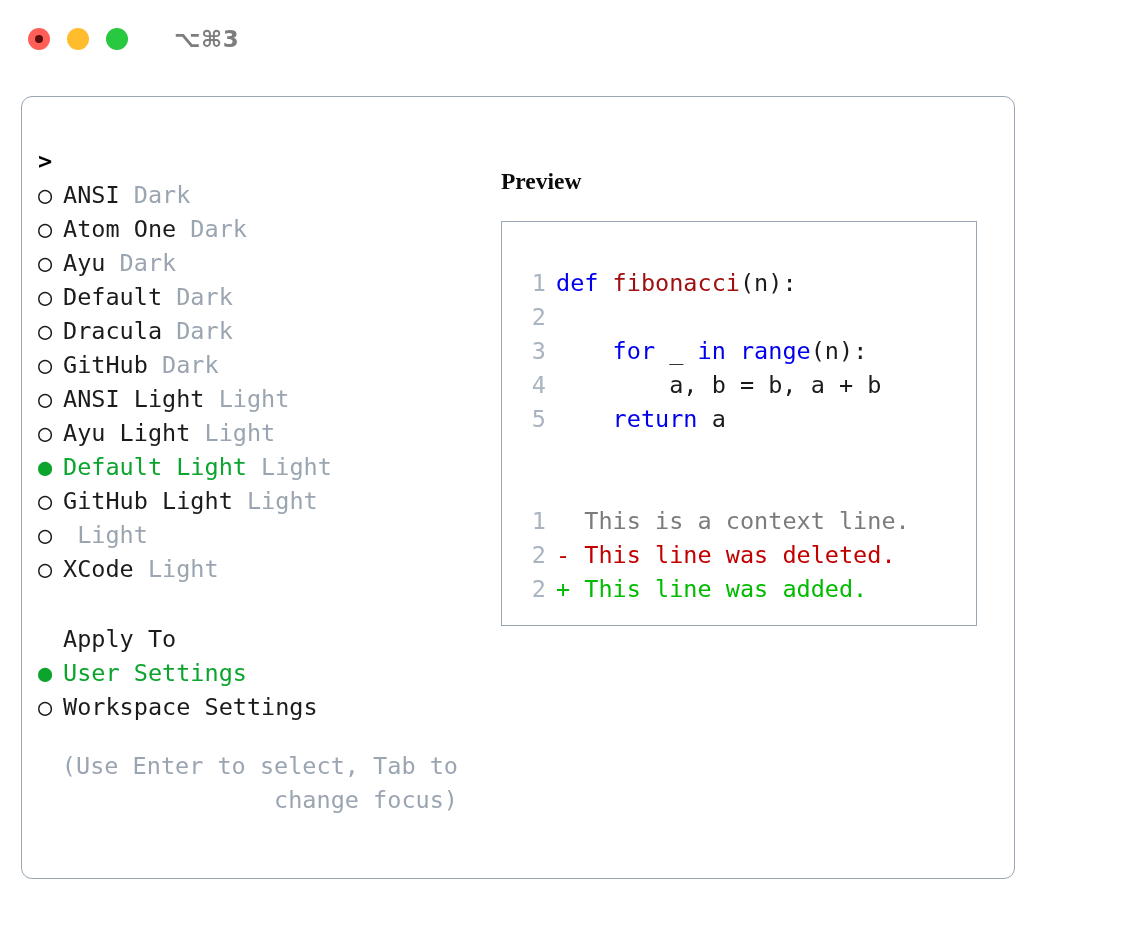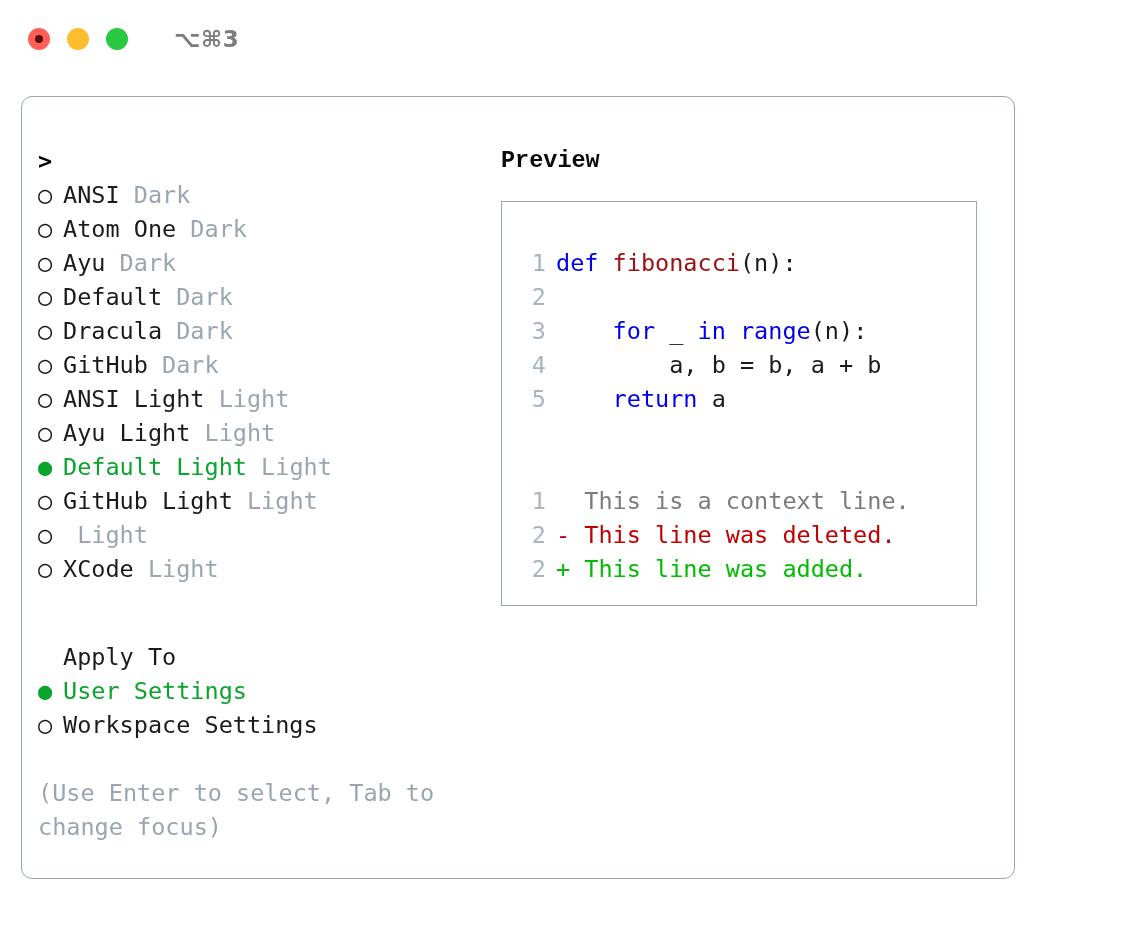--- a/index.html
+++ b/index.html
@@ -79,45 +79,47 @@
   }
   .bullet-col {
     display: inline-block;
     width: 25px;
   }
   .muted { color: #9aa5b1; }
   .sel-green { color: #0ba52e; }
   .row { display: flex; align-items: baseline; }
 
   .apply-head {
-    margin-top: 54px;
+    margin-top: 36px;
   }
 
   .hint {
-    margin-top: 34px;
+    margin-top: 25px;
     color: #9aa5b1;
     font-family: "DejaVu Sans Mono", monospace;
     font-size: 23.5px;
     line-height: 34px;
     width: 420px;
     white-space: pre-wrap;
+    text-align: right;
   }
 
   
   .right-col {
     position: absolute;
     left: 479px; top: 47px;
     width: 490px;
   }
   .preview-title {
-    font-family: Liberation Mono, monospace;
+    font-family: Liberation Serif, serif;
     font-size: 23.5px;
     font-weight: bold;
     color: #0b0b0b;
     line-height: 34px;
+    margin-top: 20px;
   }
   .preview-box {
     margin-top: 23px;
     width: 476px;
     height: 405px;
     border: 1.6px solid #9aa6b4;
     background: #ffffff;
     padding: 44px 0 0 14px;
   }
   .code-line {

